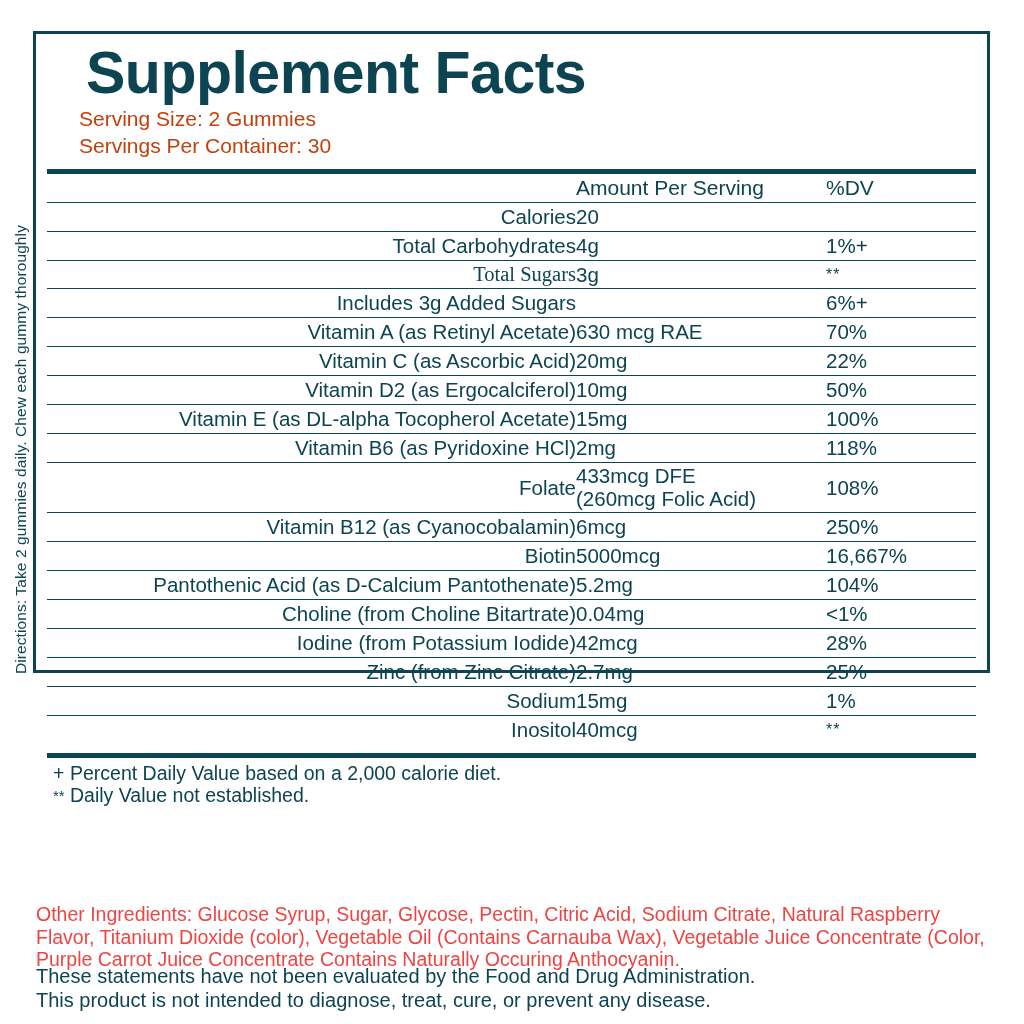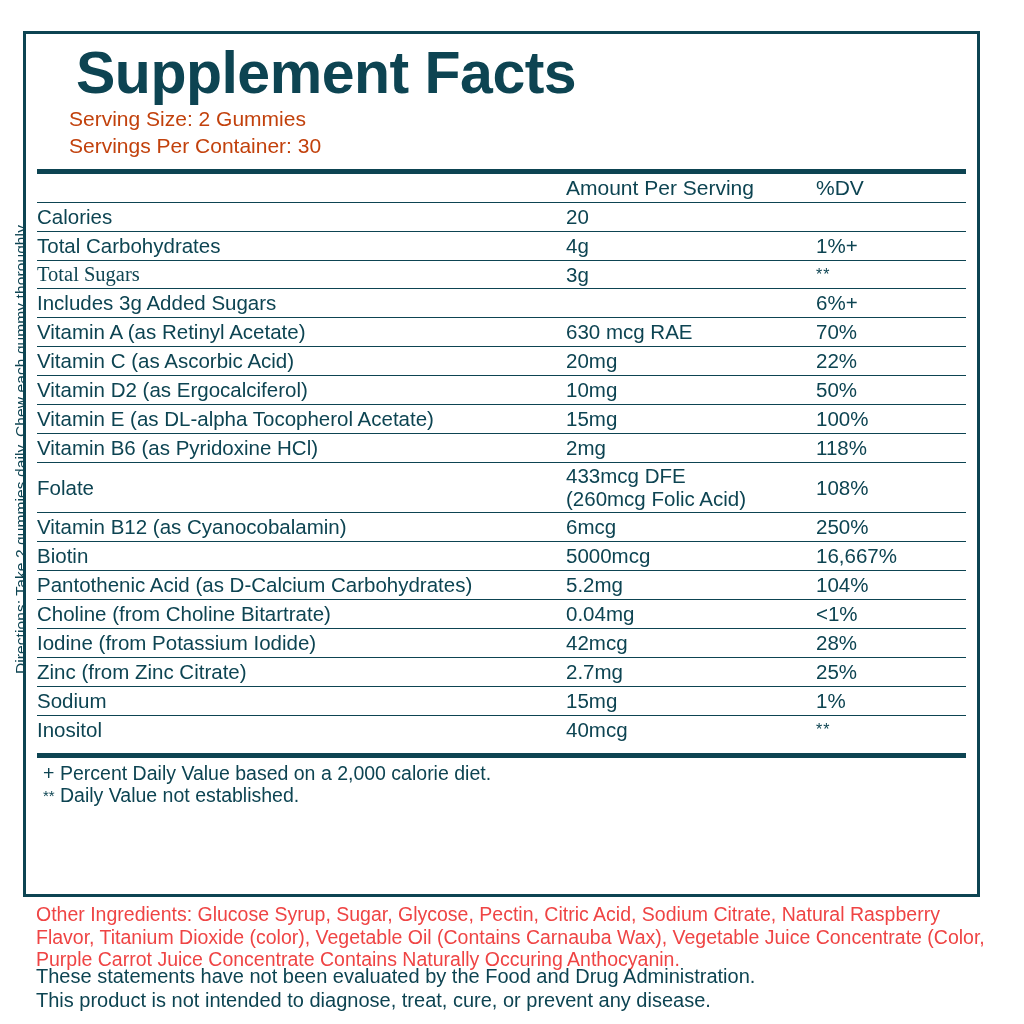--- a/index.html
+++ b/index.html
@@ -36,24 +36,24 @@
     writing-mode: vertical-rl;
     transform: rotate(180deg);
     font-size: 15.5px;
     letter-spacing: 0.1px;
     color: #0d4452;
     white-space: nowrap;
     line-height: 1;
   }
   .panel {
     position: absolute;
-    left: 23px;
+    left: 33px;
     top: 31px;
     width: 957px;
-    height: 866px;
+    height: 642px;
     border: 3px solid #0d4452;
     box-sizing: border-box;
     background: #fff;
   }
   .inner {
     position: absolute;
     left: 11px;
     right: 11px;
     top: 8px;
     bottom: 6px;
@@ -84,21 +84,21 @@
     font-size: 20.5px;
     color: #0d4452;
   }
   table.facts td {
     padding: 2px 0 2px 0;
     vertical-align: middle;
     border-bottom: 1.5px solid #0d4452;
   }
   table.facts tr.noline td { border-bottom: none; }
   td.name {
-    text-align: left;
+    text-align: right;
     padding-left: 11px;
     white-space: nowrap;
   }
   td.amount {
     width: 250px;
     white-space: pre-line;
     line-height: 1.08;
   }
   td.dv {
     text-align: left;
@@ -219,21 +219,21 @@
               <td class="name">Vitamin B12 (as Cyanocobalamin)</td>
               <td class="amount">6mcg</td>
               <td class="dv">250%</td>
             </tr>
             <tr>
               <td class="name">Biotin</td>
               <td class="amount">5000mcg</td>
               <td class="dv">16,667%</td>
             </tr>
             <tr>
-              <td class="name">Pantothenic Acid (as D-Calcium Carbohydrates)</td>
+              <td class="name">Pantothenic Acid (as D-Calcium Pantothenate)</td>
               <td class="amount">5.2mg</td>
               <td class="dv">104%</td>
             </tr>
             <tr>
               <td class="name">Choline (from Choline Bitartrate)</td>
               <td class="amount">0.04mg</td>
               <td class="dv">&lt;1%</td>
             </tr>
             <tr>
               <td class="name">Iodine (from Potassium Iodide)</td>

